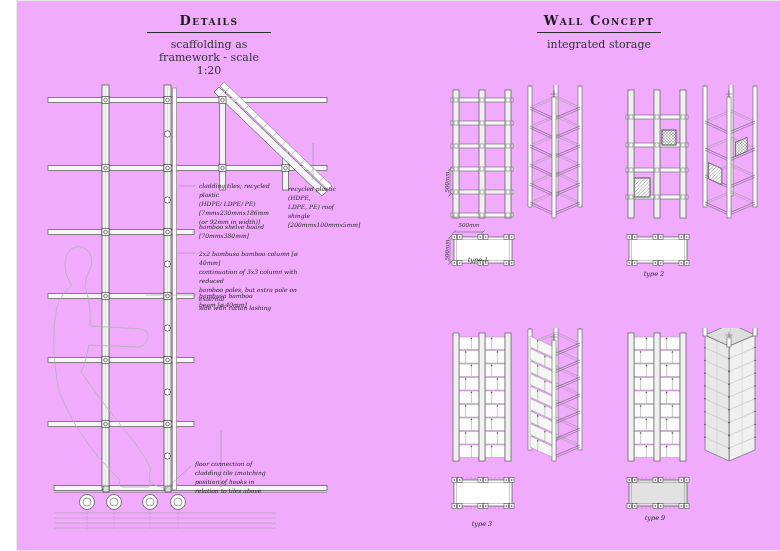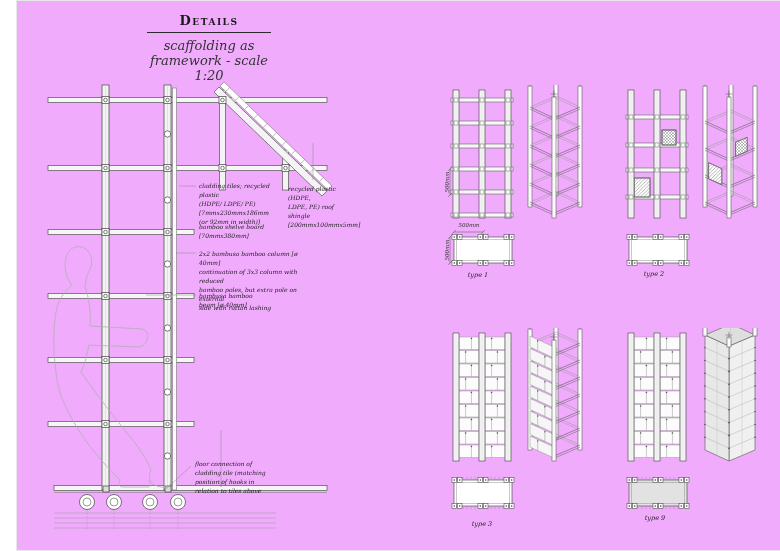--- a/index.html
+++ b/index.html
@@ -2,38 +2,43 @@
 <html><head>
 <meta charset="utf-8">
 <style>
   html,body{margin:0;padding:0;background:#fff;}
   .page{position:relative;width:780px;height:551px;background:#f0abfc;overflow:hidden;
         font-family:"DejaVu Serif",serif;color:#222;outline:1px solid #e8e8e8;outline-offset:-1px;margin-left:16px;}
   .abs{position:absolute;}
   .hdr{position:absolute;text-align:center;}
   .hdr .ttl{font-variant:small-caps;font-size:13px;font-weight:600;letter-spacing:1.5px;color:#1a1a1a;margin:0;line-height:1.1;}
   .hdr .rule{height:0;border-top:1.4px solid #2b2b2b;margin:4px 0 0 0;}
-  .hdr .sub{font-style:italic;font-size:13px;color:#333;margin-top:5px;}
+  .hdr .sub{font-size:11px;color:#333;margin-top:5px;}
   .anno{position:absolute;font-style:italic;font-size:6px;line-height:1.5;white-space:pre-line;color:#1e1e1e;}
   .dim{position:absolute;font-style:italic;font-size:5.5px;color:#333;text-align:center;height:10px;}
   .vdim{transform:rotate(-90deg);}
   .tlabel{position:absolute;font-style:italic;font-size:6.5px;color:#1e1e1e;text-align:center;width:50px;}
   svg{position:absolute;display:block;}
 </style>
 </head>
 <body>
 
 <div class="page">
 
   <div class="hdr" style="left:131px;top:14px;width:124px;">
     <div class="ttl">Details</div>
     <div class="rule"></div>
     <div class="sub">scaffolding as framework - scale 1:20</div>
   </div>
 
+  <div class="hdr" style="left:521px;top:14px;width:124px;">
+    <div class="ttl">Wall Concept</div>
+    <div class="rule"></div>
+    <div class="sub">integrated storage</div>
+  </div>
 
   <svg class="abs" style="left:0;top:0" width="340" height="551" viewBox="0 0 340 551">
 
     <g fill="#f6f6f6" stroke="#555" stroke-width="0.7">
       <rect x="32" y="97.5" width="279" height="5"></rect>
       <rect x="32" y="165.5" width="279" height="5"></rect>
       <rect x="32" y="229.5" width="146" height="5"></rect>
       <rect x="32" y="293.5" width="146" height="5"></rect>
       <rect x="32" y="357.5" width="146" height="5"></rect>
       <rect x="32" y="421.5" width="146" height="5"></rect>
@@ -803,18 +808,18 @@
         <rect x="68.5" y="175.5" width="4.5" height="5" fill="#fff" stroke="#444" stroke-width="0.55"></rect>
         <circle cx="65.3" cy="178" r="0.8" fill="#444"></circle>
         <circle cx="70.7" cy="178" r="0.8" fill="#444"></circle>
       </svg>
   </div>
 
   <div class="dim vdim" style="left:415px;top:177px;width:36px;">500mm</div>
   <div class="dim" style="left:435px;top:222px;width:36px;">500mm</div>
   <div class="dim vdim" style="left:415px;top:245px;width:36px;">500mm</div>
 
-  <div class="tlabel" style="left:437px;top:271px;">type 1</div>
+  <div class="tlabel" style="left:437px;top:256px;">type 1</div>
   <div class="tlabel" style="left:613px;top:270px;">type 2</div>
   <div class="tlabel" style="left:441px;top:520px;">type 3</div>
   <div class="tlabel" style="left:614px;top:514px;">type 9</div>
 
 </div>
 
 </body></html>

